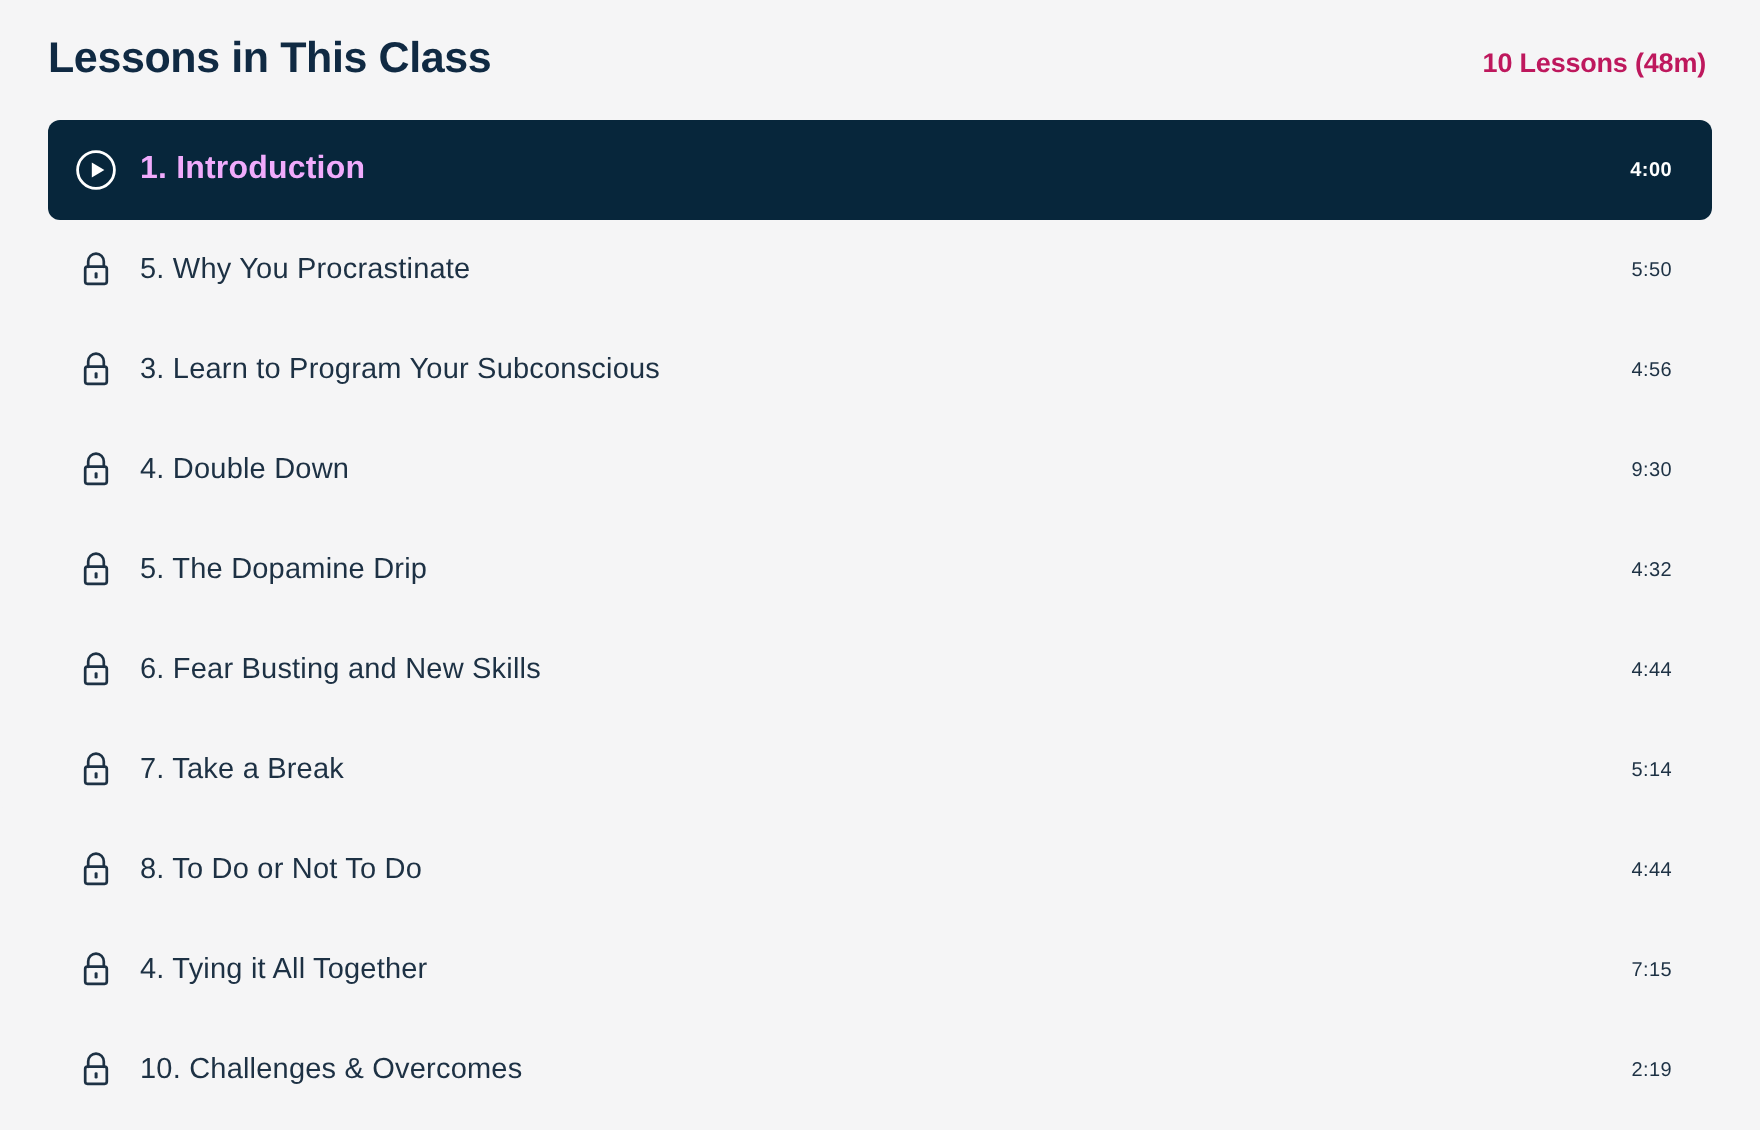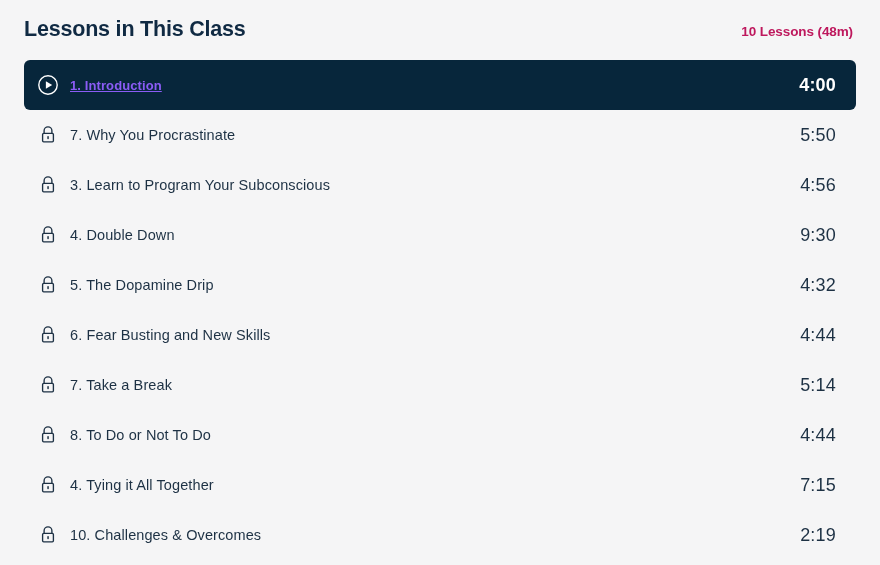--- a/index.html
+++ b/index.html
@@ -83,28 +83,27 @@
   .lesson-title {
     font-size: 14.5px;
     font-weight: 400;
     color: #1d3144;
     letter-spacing: 0.1px;
     white-space: nowrap;
     overflow: hidden;
     text-overflow: ellipsis;
   }
   .lesson-row.is-active .lesson-title {
-    color: #8b5cf6;
-    font-weight: 700;
-    font-size: 13px;
-    text-decoration: underline;
+    color: #f0abfc;
+    font-weight: 700;
+    font-size: 16px;
   }
   .lesson-spacer { flex: 1 1 auto; }
   .lesson-duration {
-    font-size: 18px;
+    font-size: 10px;
     font-weight: 400;
     color: #1d3144;
     letter-spacing: 0.2px;
     white-space: nowrap;
     text-align: left;
   }
   .lesson-row.is-active .lesson-duration {
     color: #ffffff;
     font-weight: 700;
   }
@@ -132,21 +131,21 @@
         <span class="lesson-duration">4:00</span>
       </li>
       <li class="lesson-row">
         <span class="lesson-status">
           <svg width="20" height="22" viewBox="0 0 20 22" aria-hidden="true">
             <path d="M6.1 9.4 V6.7 a3.9 3.9 0 0 1 7.8 0 V9.4" fill="none" stroke="#1d3144" stroke-width="1.35" stroke-linecap="round"></path>
             <rect x="4.6" y="9.3" width="10.8" height="8.6" rx="1.1" fill="none" stroke="#1d3144" stroke-width="1.35"></rect>
             <rect x="9.3" y="12.1" width="1.5" height="3.2" rx="0.7" fill="#1d3144"></rect>
           </svg>
         </span>
-        <span class="lesson-title">7. Why You Procrastinate</span>
+        <span class="lesson-title">5. Why You Procrastinate</span>
         <span class="lesson-spacer"></span>
         <span class="lesson-duration">5:50</span>
       </li>
       <li class="lesson-row">
         <span class="lesson-status">
           <svg width="20" height="22" viewBox="0 0 20 22" aria-hidden="true">
             <path d="M6.1 9.4 V6.7 a3.9 3.9 0 0 1 7.8 0 V9.4" fill="none" stroke="#1d3144" stroke-width="1.35" stroke-linecap="round"></path>
             <rect x="4.6" y="9.3" width="10.8" height="8.6" rx="1.1" fill="none" stroke="#1d3144" stroke-width="1.35"></rect>
             <rect x="9.3" y="12.1" width="1.5" height="3.2" rx="0.7" fill="#1d3144"></rect>
           </svg>

